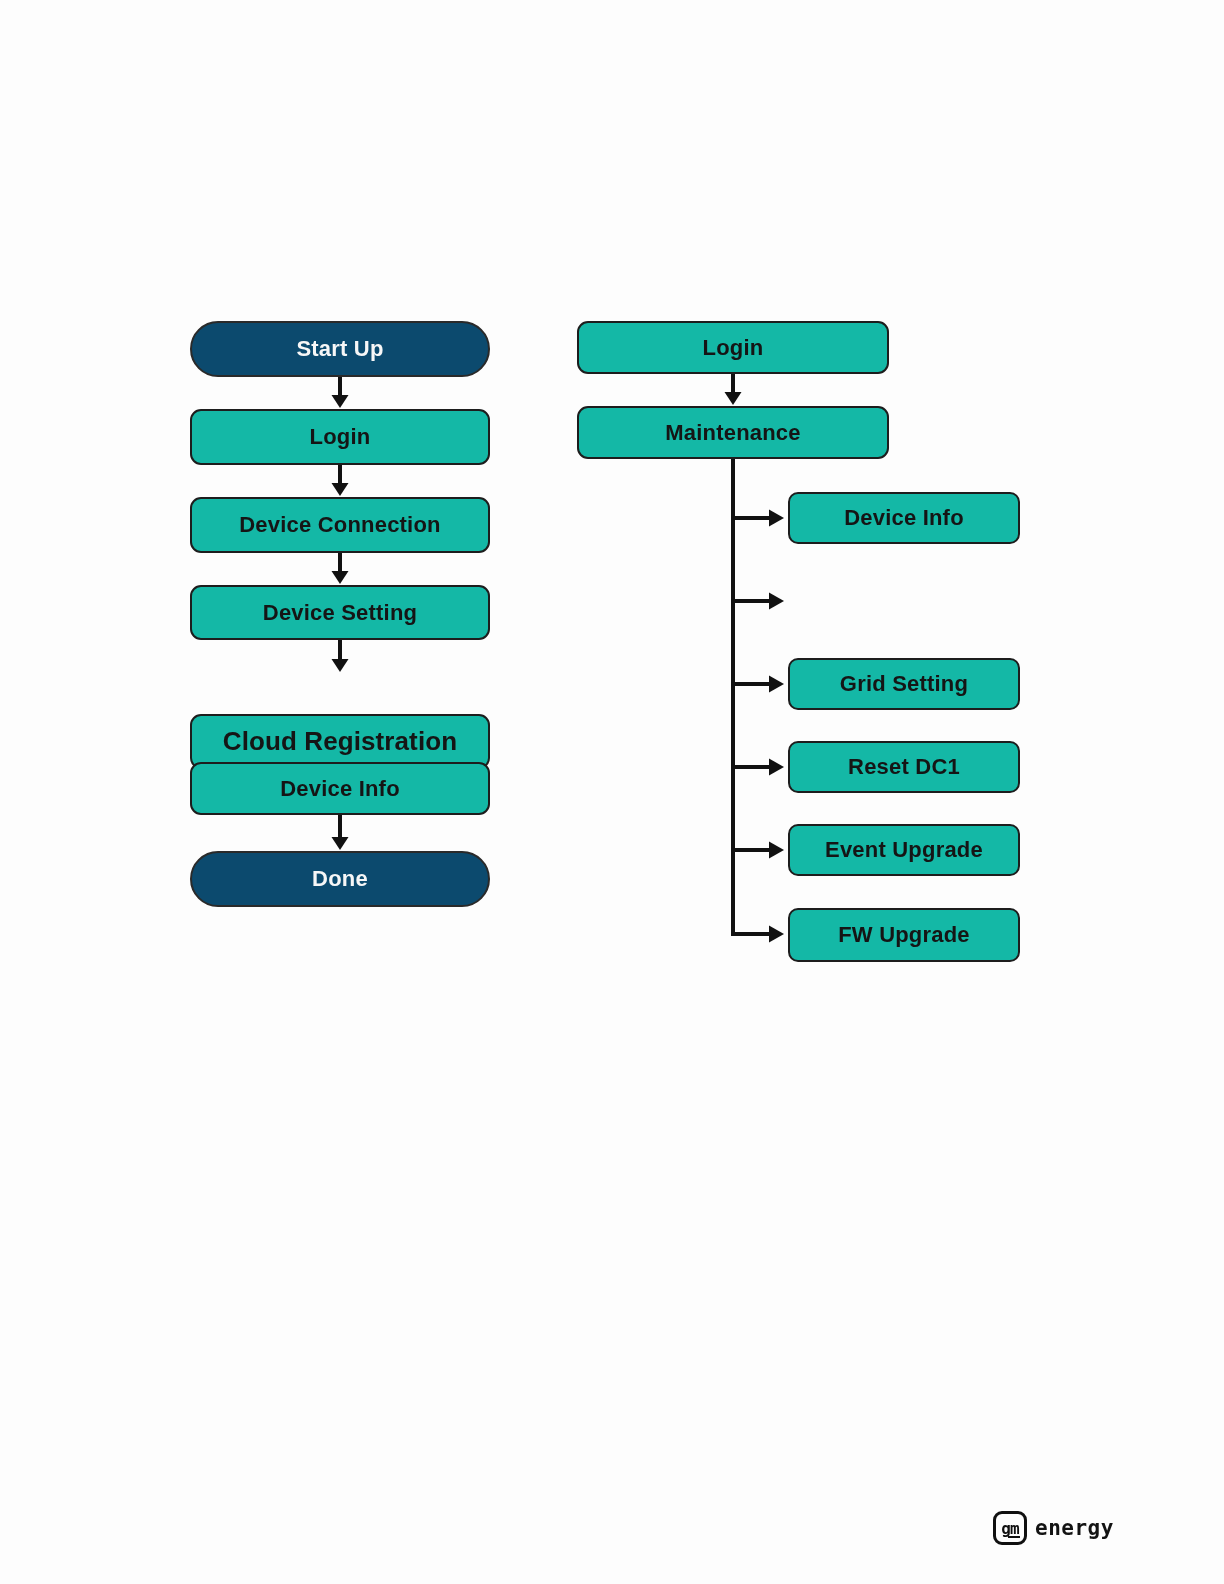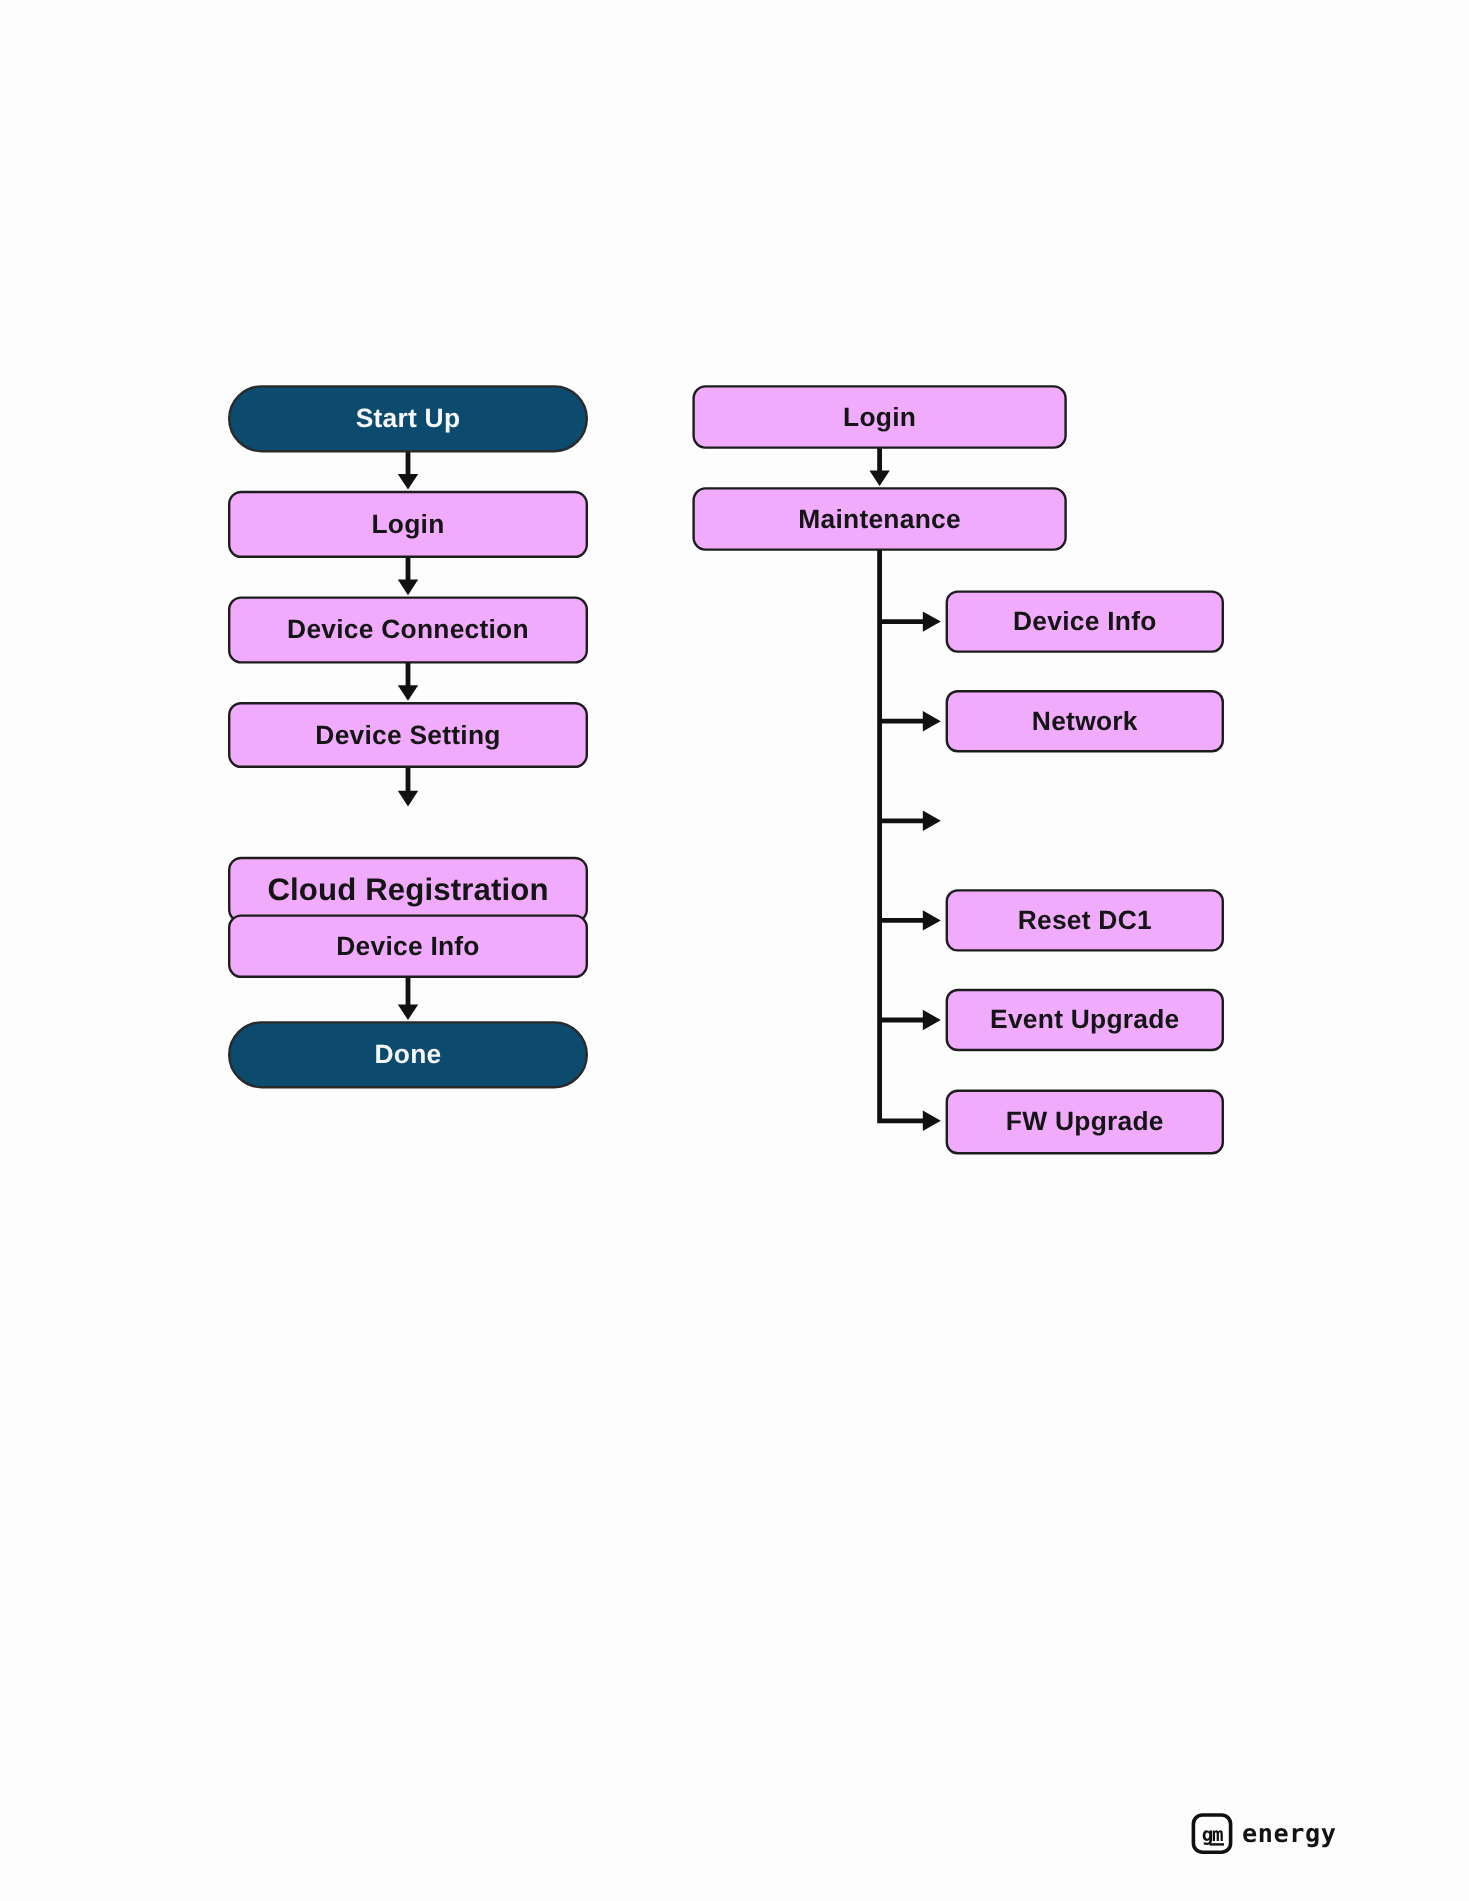--- a/index.html
+++ b/index.html
@@ -14,21 +14,21 @@
   svg.connectors {
     position: absolute;
     left: 0; top: 0;
     width: 1224px; height: 1584px;
   }
   .node {
     position: absolute;
     display: flex;
     align-items: center;
     justify-content: center;
-    background: #f0abfc;
+    background: #14b8a6;
     border: 2px solid #1d1d1d;
     border-radius: 11px;
     font-weight: bold;
     font-size: 22px;
     color: #151515;
     letter-spacing: 0.2px;
     box-sizing: border-box;
     text-align: center;
   }
   .node--terminal {
@@ -146,22 +146,22 @@
   <div class="node" style="left:190px; top:762px; width:300px; height:53px;">Device Info</div>
 
   <div class="node node--terminal" style="left:190px; top:851px; width:300px; height:56px;">Done</div>
 
   <div class="node" style="left:577px; top:321px; width:312px; height:53px;">Login</div>
 
   <div class="node" style="left:577px; top:406px; width:312px; height:53px;">Maintenance</div>
 
   <div class="node node--sub" style="left:788px; top:492px; width:232px; height:52px;">Device Info</div>
 
-  <div class="node node--sub" style="left:788px; top:575px; width:232px; height:52px;">Network</div>
 
+  <div class="node node--sub" style="left:788px; top:658px; width:232px; height:52px;">Grid Setting</div>
 
   <div class="node node--sub" style="left:788px; top:741px; width:232px; height:52px;">Reset DC1</div>
 
   <div class="node node--sub" style="left:788px; top:824px; width:232px; height:52px;">Event Upgrade</div>
 
   <div class="node node--sub" style="left:788px; top:908px; width:232px; height:54px;">FW Upgrade</div>
 
   <div class="logo">
     <div class="gm-badge">
       <span>gm</span>

